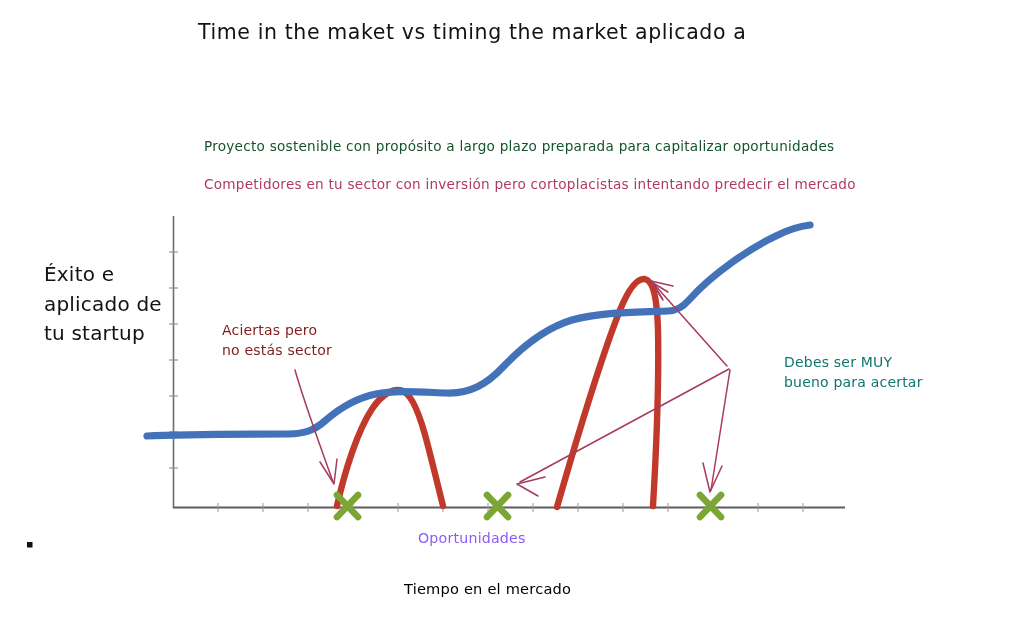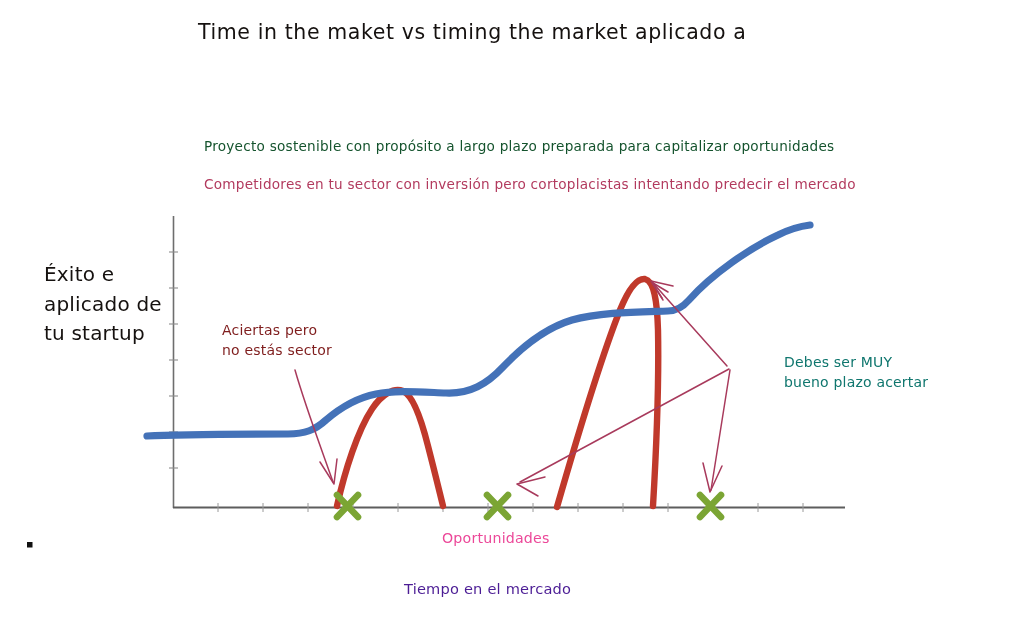--- a/index.html
+++ b/index.html
@@ -63,42 +63,42 @@
     left: 44px;
     top: 260px;
     font-size: 20px;
     color: #15110f;
     line-height: 1.48;
   }
   #x-axis-label {
     left: 404px;
     top: 580px;
     font-size: 14.6px;
-    color: #4c1d95;
+    color: #000000;
   }
   #note-left {
     left: 222px;
     top: 320px;
     font-size: 14px;
     color: #7f1d1d;
     line-height: 1.45;
   }
   #note-right {
     left: 744px;
     top: 352px;
     font-size: 14px;
     color: #0f766e;
     line-height: 1.45;
     margin-left: 40px;
   }
   #opportunities-label {
-    left: 442px;
+    left: 418px;
     top: 529px;
     font-size: 14.2px;
-    color: #ec4899;
+    color: #8b5cf6;
   }
 </style>
 </head>
 <body>
 
 <div id="stage">
 
   <svg class="layer" viewBox="0 0 1023 627">
 
     <line x1="173.5" y1="216" x2="173.5" y2="508" stroke="#6e6e6e" stroke-width="1.6"></line>
@@ -210,17 +210,17 @@
   <div class="txt" id="legend-blue">Proyecto sostenible con propósito a largo plazo preparada para capitalizar oportunidades</div>
 
   <div class="txt" id="legend-red">Competidores en tu sector con inversión pero cortoplacistas intentando predecir el mercado</div>
 
   <div class="txt" id="y-axis-label"><span>Éxito e</span><br><span>aplicado de</span><br><span>tu startup</span></div>
 
   <div class="txt" id="x-axis-label">Tiempo en el mercado</div>
 
   <div class="txt" id="note-left"><span>Aciertas pero</span><br><span>no estás sector</span></div>
 
-  <div class="txt" id="note-right"><span>Debes ser MUY</span><br><span>bueno plazo acertar</span></div>
+  <div class="txt" id="note-right"><span>Debes ser MUY</span><br><span>bueno para acertar</span></div>
 
   <div class="txt" id="opportunities-label">Oportunidades</div>
 
 </div>
 
 </body></html>

